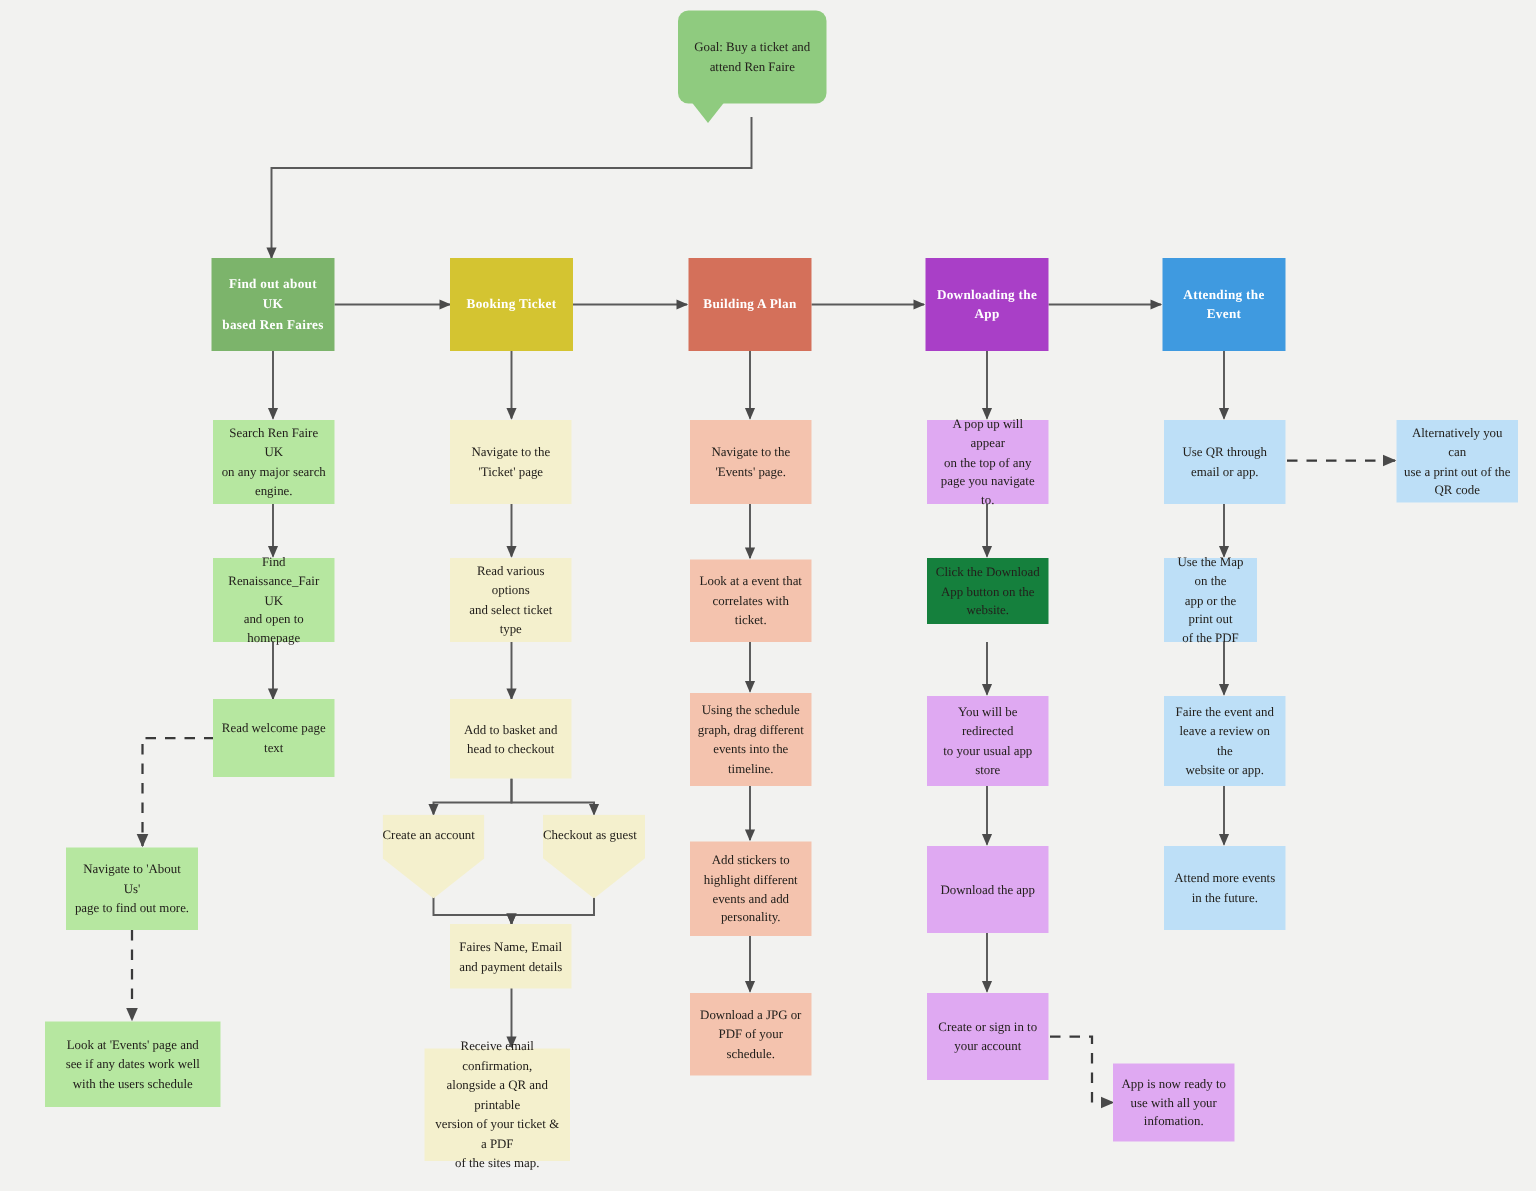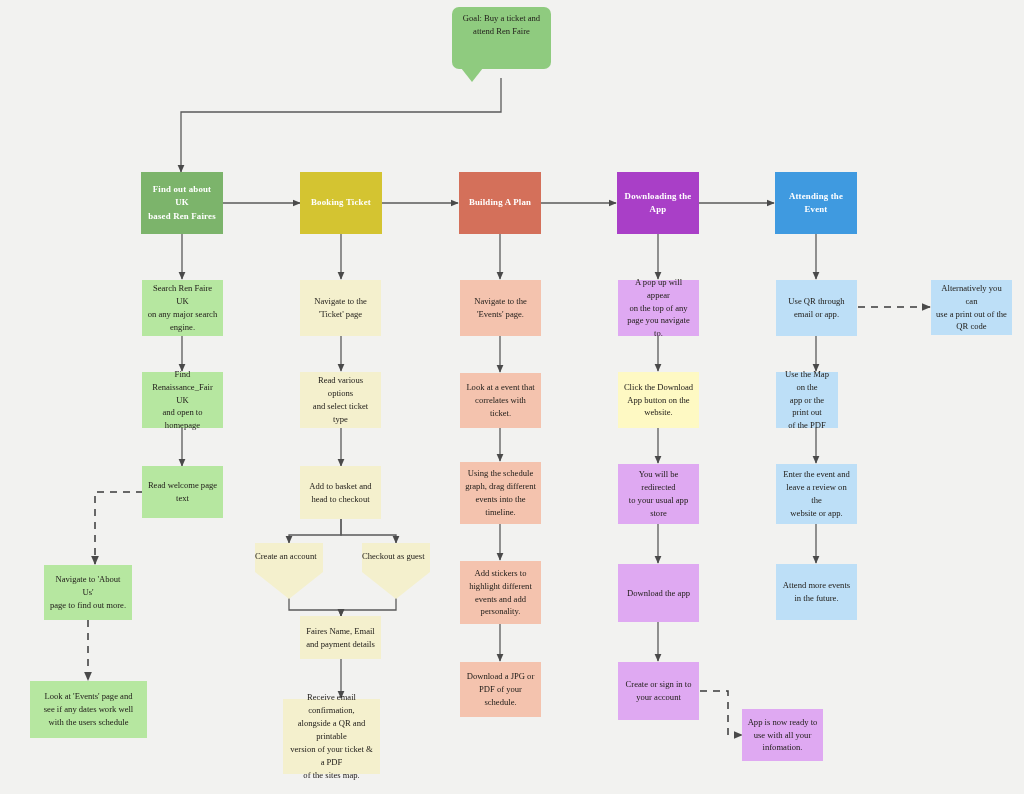--- a/index.html
+++ b/index.html
@@ -25,21 +25,21 @@
   .node span{display:block;}
   .header-node{
     color:#ffffff;
     font-weight:bold;
     font-size:8.8px;
     letter-spacing:.2px;
   }
   .callout{
     position:absolute;
     box-sizing:border-box;
-    display:flex;justify-content:center;
+    display:flex;align-items:center;justify-content:center;
     text-align:center;
     border-radius:7px;
     font-size:8.6px;
     line-height:1.55;
     color:#23201c;
     padding:5px 7px;
   }
   .callout-tail{
     position:absolute;
     width:0;height:0;
@@ -262,21 +262,21 @@
     </span>
   </div>
 
   <div class="node" style="left:618px;top:280px;width:81px;height:56px;background:#dfa9f2;">
     <span>
       <span>A pop up will appear</span>
       <span>on the top of any</span>
       <span>page you navigate to.</span>
     </span>
   </div>
-  <div class="node" style="left:618px;top:372px;width:81px;height:56px;background:#fef9c3;">
+  <div class="node" style="left:618px;top:372px;width:81px;height:44px;background:#15803d;">
     <span>
       <span>Click the Download</span>
       <span>App button on the</span>
       <span>website.</span>
     </span>
   </div>
   <div class="node" style="left:618px;top:464px;width:81px;height:60px;background:#dfa9f2;">
     <span>
       <span>You will be redirected</span>
       <span>to your usual app</span>
@@ -308,21 +308,21 @@
   </div>
   <div class="node" style="left:776px;top:372px;width:62px;height:56px;background:#bddff7;">
     <span>
       <span>Use the Map on the</span>
       <span>app or the print out</span>
       <span>of the PDF</span>
     </span>
   </div>
   <div class="node" style="left:776px;top:464px;width:81px;height:60px;background:#bddff7;">
     <span>
-      <span>Enter the event and</span>
+      <span>Faire the event and</span>
       <span>leave a review on the</span>
       <span>website or app.</span>
     </span>
   </div>
   <div class="node" style="left:776px;top:564px;width:81px;height:56px;background:#bddff7;">
     <span>
       <span>Attend more events</span>
       <span>in the future.</span>
     </span>
   </div>

